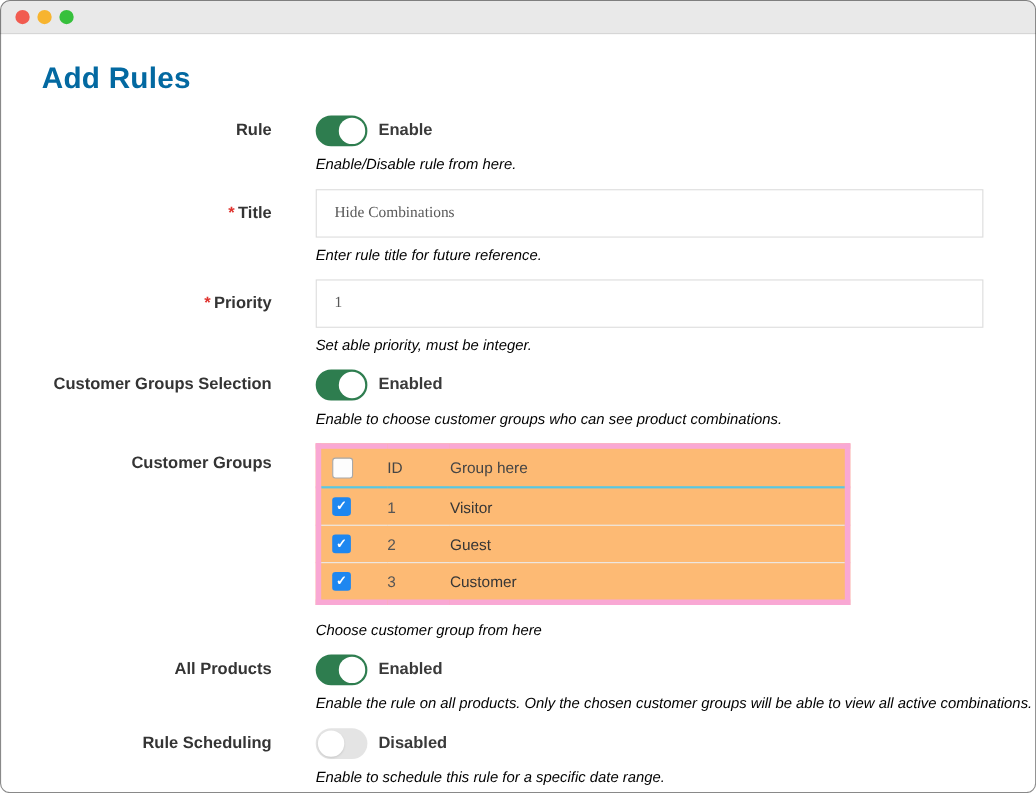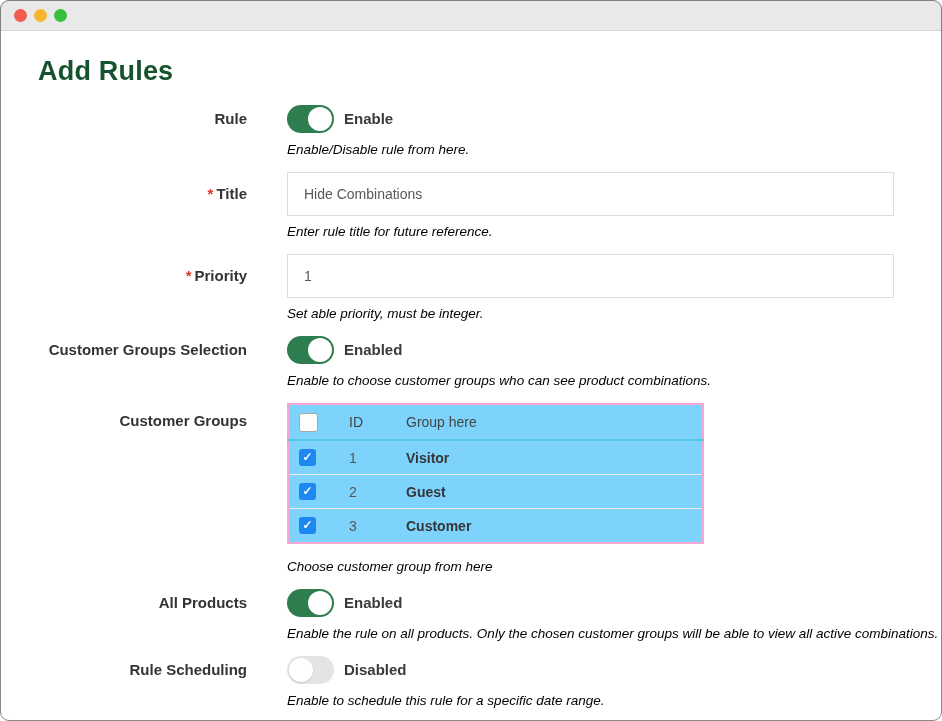--- a/index.html
+++ b/index.html
@@ -33,21 +33,21 @@
   .dot.yellow { background: #f7b42f; }
   .dot.green  { background: #36c03c; }
 
   .content { padding: 0; }
 
   h1.page-title {
     margin: 24px 0 18px 38px;
     font-size: 27px;
     line-height: 32px;
     font-weight: 700;
-    color: #14532d;
+    color: #0369a1;
     letter-spacing: 0.2px;
   }
 
   .form-row { display: flex; align-items: flex-start; margin-bottom: 14px; gap: 14px; }
 
   .label-col {
     width: 247px;
     text-align: right;
     font-size: 15px;
     font-weight: 700;
@@ -93,55 +93,55 @@
   }
   .row-input .hint { margin-top: 7px; }
   .row-table .hint { margin-top: 14px; }
 
   .text-input {
     width: 607px; height: 44px;
     box-sizing: border-box;
     border: 1px solid #dcdcdc;
     border-radius: 0;
     padding: 0 16px;
-    font-family: Liberation Sans, sans-serif;
+    font-family: Liberation Serif, serif;
     font-size: 14px;
     color: #585858;
     background: #ffffff;
     outline: none;
     display: block;
   }
 
   
   table.cg-table {
-    width: 417px;
-    border: 2px solid #f9a8d4;
+    width: 486px;
+    border: 5px solid #f9a8d4;
     border-collapse: collapse;
-    background: #7dd3fc;
+    background: #fdba74;
   }
   table.cg-table th {
     height: 34px;
     border-bottom: 2px solid #59c7e2;
     font-size: 14px;
     font-weight: 400;
     color: #454545;
     text-align: left;
     padding: 0;
   }
   table.cg-table td {
     height: 33px;
     border-top: 1px solid #ebebeb;
     font-size: 14px;
     padding: 0;
   }
   table.cg-table tbody tr:first-child td { border-top: none; }
   .col-check { width: 50px; padding-left: 10px !important; }
   .col-id    { width: 57px; }
   .cell-id   { color: #555555; }
-  .cell-name { font-weight: 700; color: #363636; }
+  .cell-name { font-weight: 400; color: #363636; }
 
   .checkbox-unchecked {
     width: 17px; height: 17px;
     border: 1px solid #a8a8a8;
     border-radius: 3px;
     background: #fdfdfd;
     display: inline-block;
     vertical-align: middle;
     cursor: pointer;
   }

